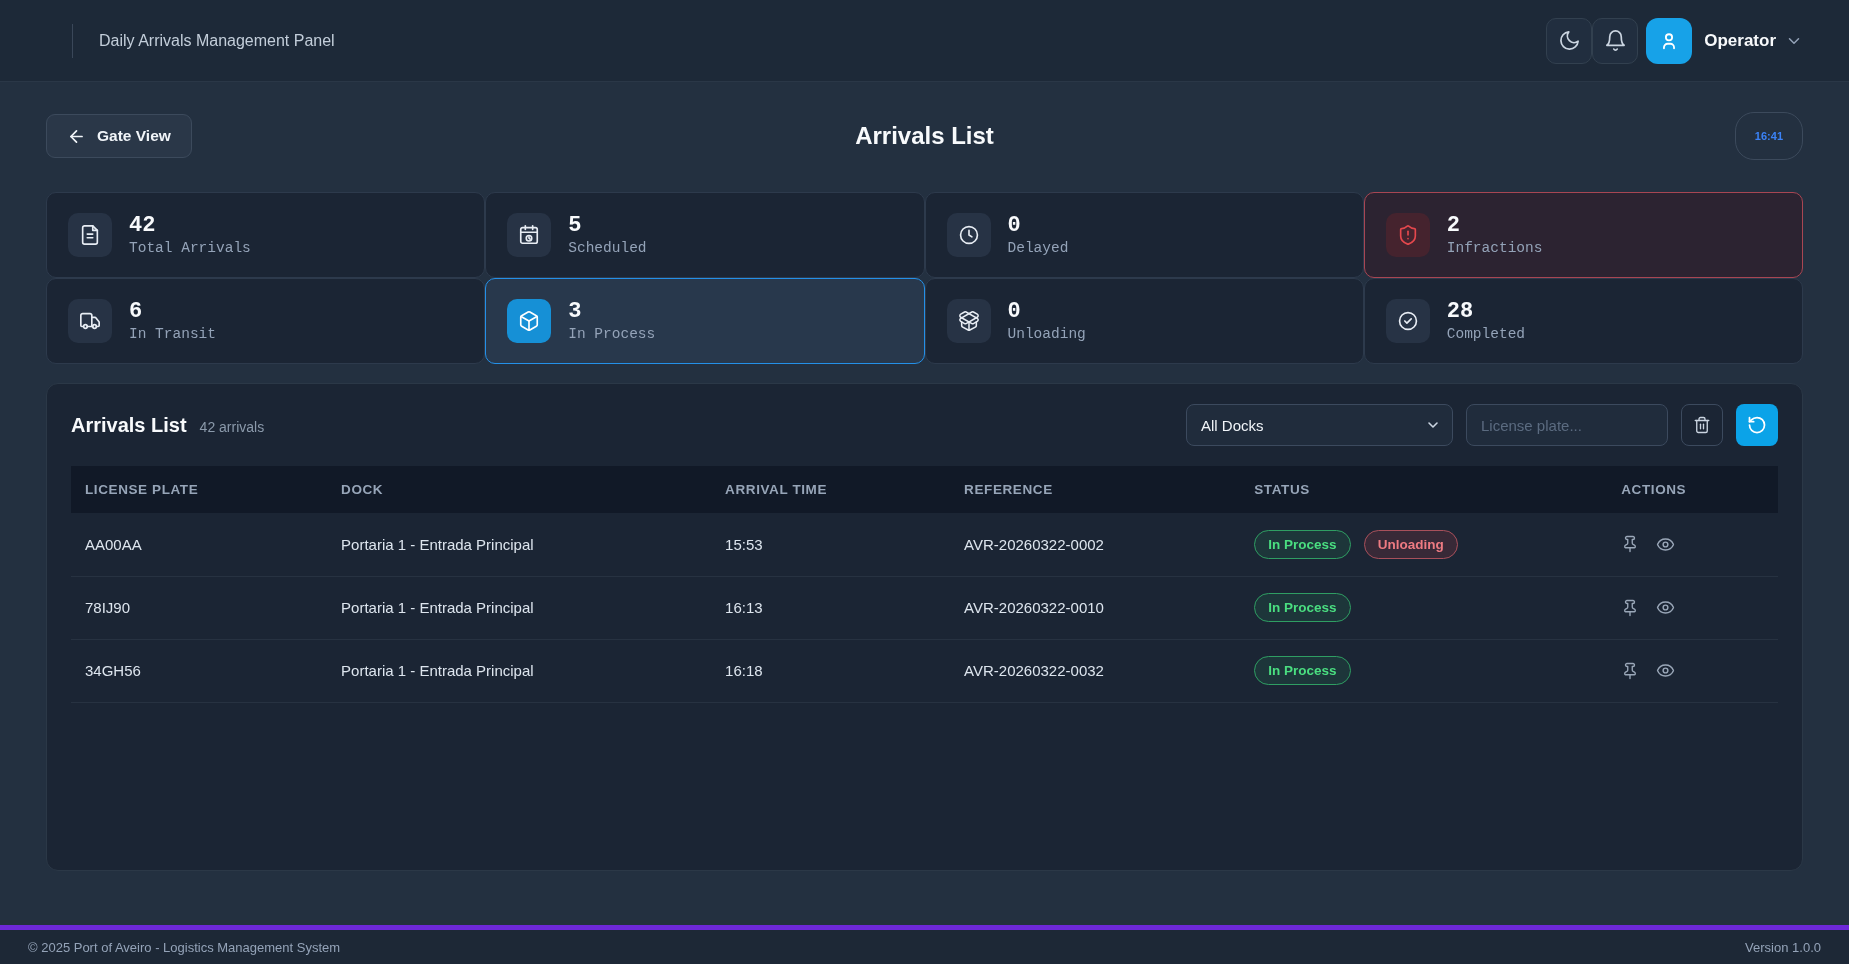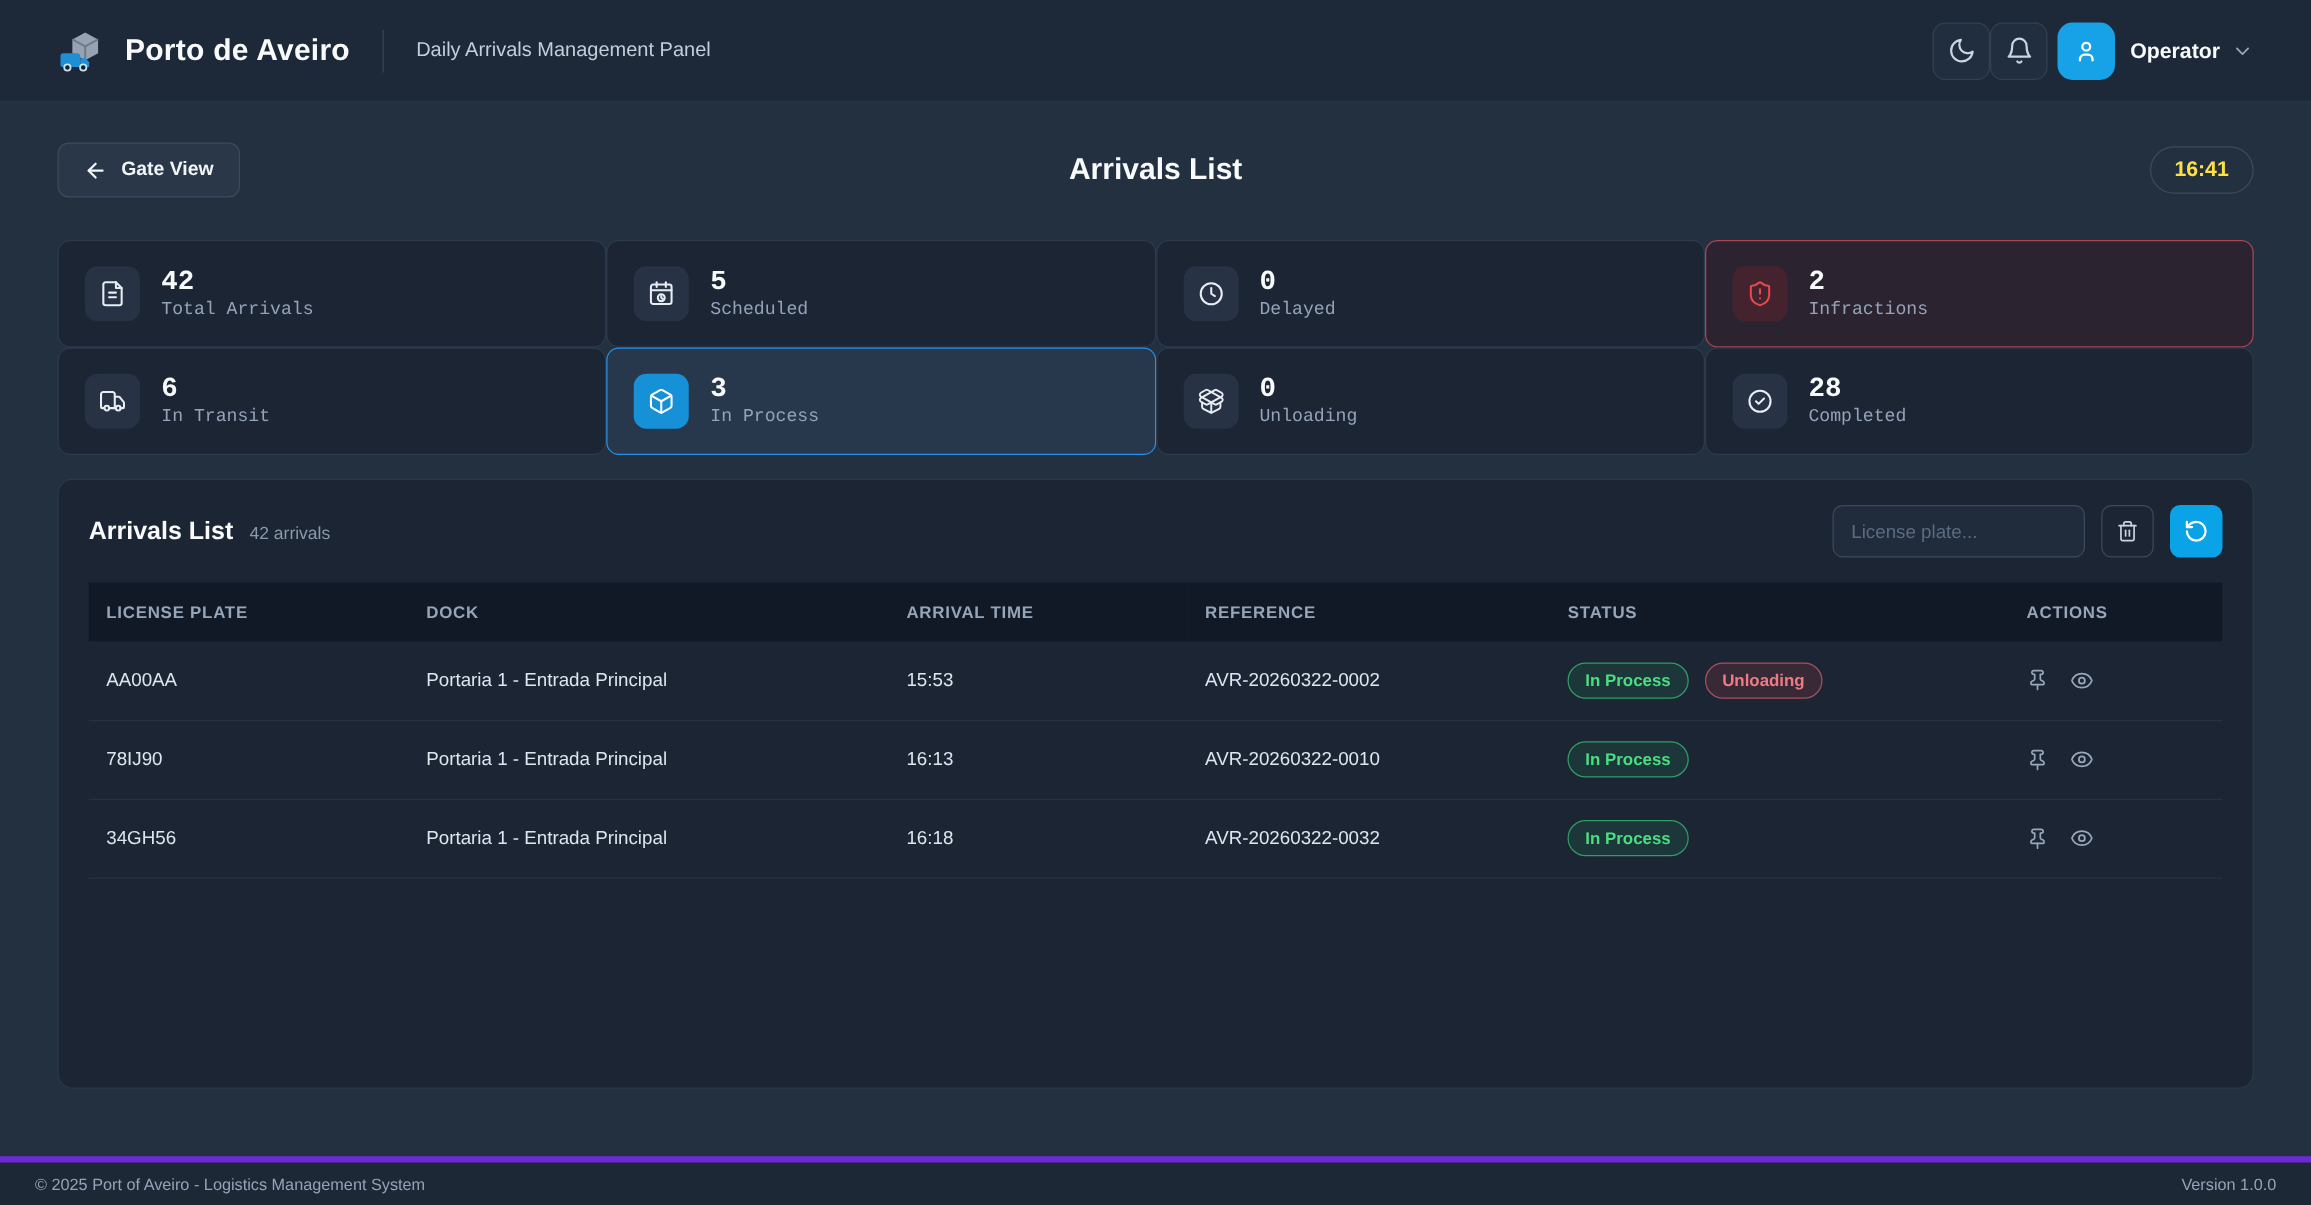--- a/index.html
+++ b/index.html
@@ -49,24 +49,24 @@
     height:44px; padding:12px 20px;
     display:inline-flex; align-items:center; gap:11px;
     background:#2a3748; border:1px solid #3c4a5c; border-radius:9px;
     color:#f1f5f9; font-size:15.5px; font-weight:bold; cursor:pointer;
   }
   .page-title {
     position:absolute; left:0; right:0; text-align:center;
     font-size:24px; font-weight:bold; color:#f8fafc; pointer-events:none;
   }
   .clock-badge {
-    margin-left:auto; height:38px; padding:0 19px;
+    margin-left:auto; height:48px; padding:0 19px;
     display:inline-flex; align-items:center;
     border:1px solid #3c4a5c; border-radius:19px; background:#25324200;
-    font-size:17px; font-weight:bold; color:#fde047;
+    font-size:11px; font-weight:bold; color:#3b82f6;
   }
 
   
   .stats-grid {
     margin-top:34px;
     display:grid; grid-template-columns:repeat(4,1fr); font-family:Liberation Mono, monospace;
   }
   .stat-card {
     height:86px; border-radius:10px;
     background:#1b2534; border:1px solid #2d3a4c;
@@ -148,34 +148,20 @@
     flex:0 0 39px; height:39px;
     background:#1d2836; border-top:5px solid #6d28d9;
     display:flex; align-items:center; justify-content:space-between;
     padding:0 28px; font-size:13px; color:#94a3b8;
   }
 </style>
 </head>
 <body>
 
 <header class="app-header">
-  <div class="brand-wrap">
-    <span>
-      <svg width="38" height="38" viewBox="0 0 24 24">
-        <polygon points="14,2.5 20.5,6 20.5,13 14,16.5 7.5,13 7.5,6" fill="#97a3b2"></polygon>
-        <polyline points="7.5,6 14,9.5 20.5,6" fill="none" stroke="#6b7a8c" stroke-width="1"></polyline>
-        <line x1="14" y1="9.5" x2="14" y2="16.5" stroke="#6b7a8c" stroke-width="1"></line>
-        <path d="M3 13h7a1.5 1.5 0 0 1 1.5 1.5V20H2.5a1 1 0 0 1-1-1v-4.5A1.5 1.5 0 0 1 3 13z" fill="#1e8fd5"></path>
-        <path d="M11.5 15.5h2.8l1.7 2v2.5h-4.5z" fill="#1e8fd5"></path>
-        <circle cx="5" cy="20.2" r="1.6" fill="#0f2233" stroke="#cfe3f2" stroke-width="0.9"></circle>
-        <circle cx="13" cy="20.2" r="1.6" fill="#0f2233" stroke="#cfe3f2" stroke-width="0.9"></circle>
-      </svg>
-    </span>
-    <span class="brand-title">Porto de Aveiro</span>
-  </div>
   <div class="header-sep"></div>
   <div class="header-subtitle">Daily Arrivals Management Panel</div>
 
   <div class="header-right">
     <button class="icon-btn">
       <span>
         <svg width="23" height="23" viewBox="0 0 24 24" fill="none" stroke="currentColor" stroke-width="1.8" stroke-linecap="round" stroke-linejoin="round">
           <path d="M21 12.79A9 9 0 1 1 11.21 3 7 7 0 0 0 21 12.79z"></path>
         </svg>
       </span>
@@ -341,20 +327,30 @@
     </div>
   </div>
 
   <section class="panel">
     <div class="panel-header">
       <div class="panel-title-wrap">
         <span class="panel-title">Arrivals List</span>
         <span class="panel-count">42 arrivals</span>
       </div>
       <div class="panel-controls">
+        <div class="select-wrap">
+          <select class="dock-select">
+            <option selected="">All Docks</option>
+          </select>
+          <span class="select-chevron">
+            <svg width="16" height="16" viewBox="0 0 24 24" fill="none" stroke="currentColor" stroke-width="2.4" stroke-linecap="round" stroke-linejoin="round">
+              <path d="m6 9 6 6 6-6"></path>
+            </svg>
+          </span>
+        </div>
         <input class="plate-input" type="text" placeholder="License plate..." style="">
         <button class="ctl-btn">
           <span>
             <svg width="18" height="18" viewBox="0 0 24 24" fill="none" stroke="currentColor" stroke-width="1.8" stroke-linecap="round" stroke-linejoin="round">
               <path d="M3 6h18"></path>
                 <path d="M19 6v14a2 2 0 0 1-2 2H7a2 2 0 0 1-2-2V6"></path>
               <path d="M8 6V4a2 2 0 0 1 2-2h4a2 2 0 0 1 2 2v2"></path>
                 <path d="M10 11v6"></path>
                 <path d="M14 11v6"></path>
             </svg>

